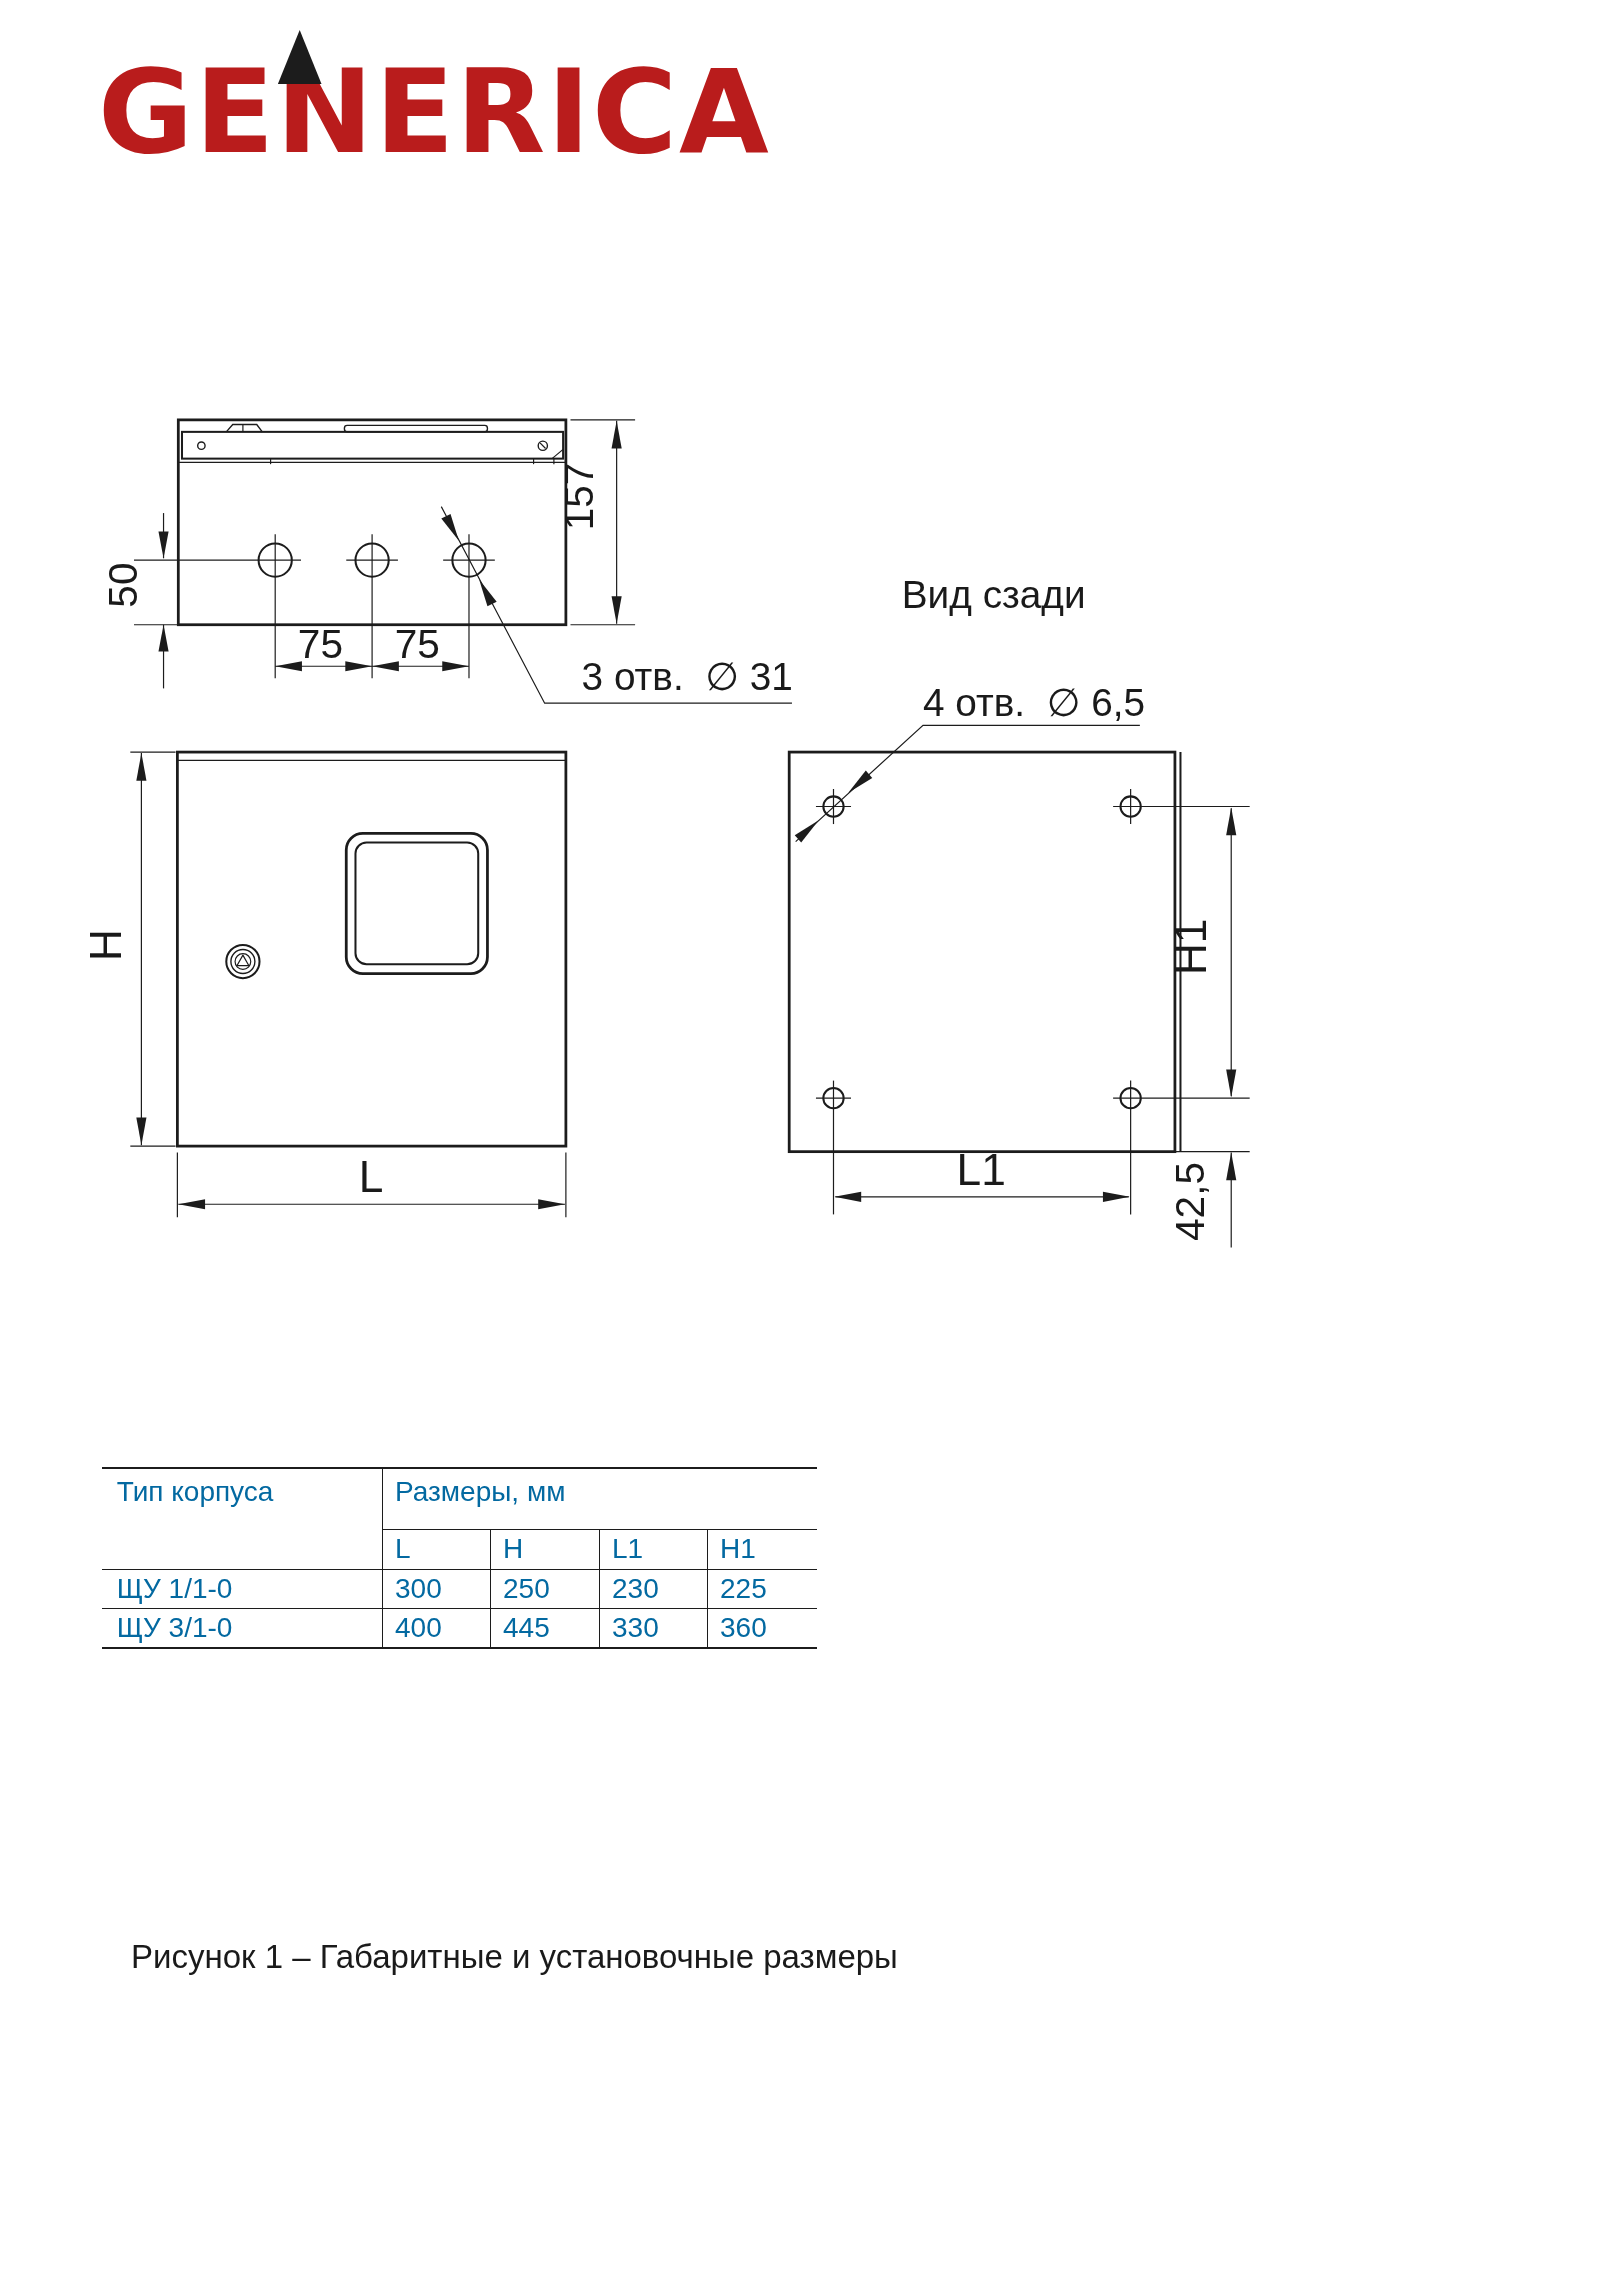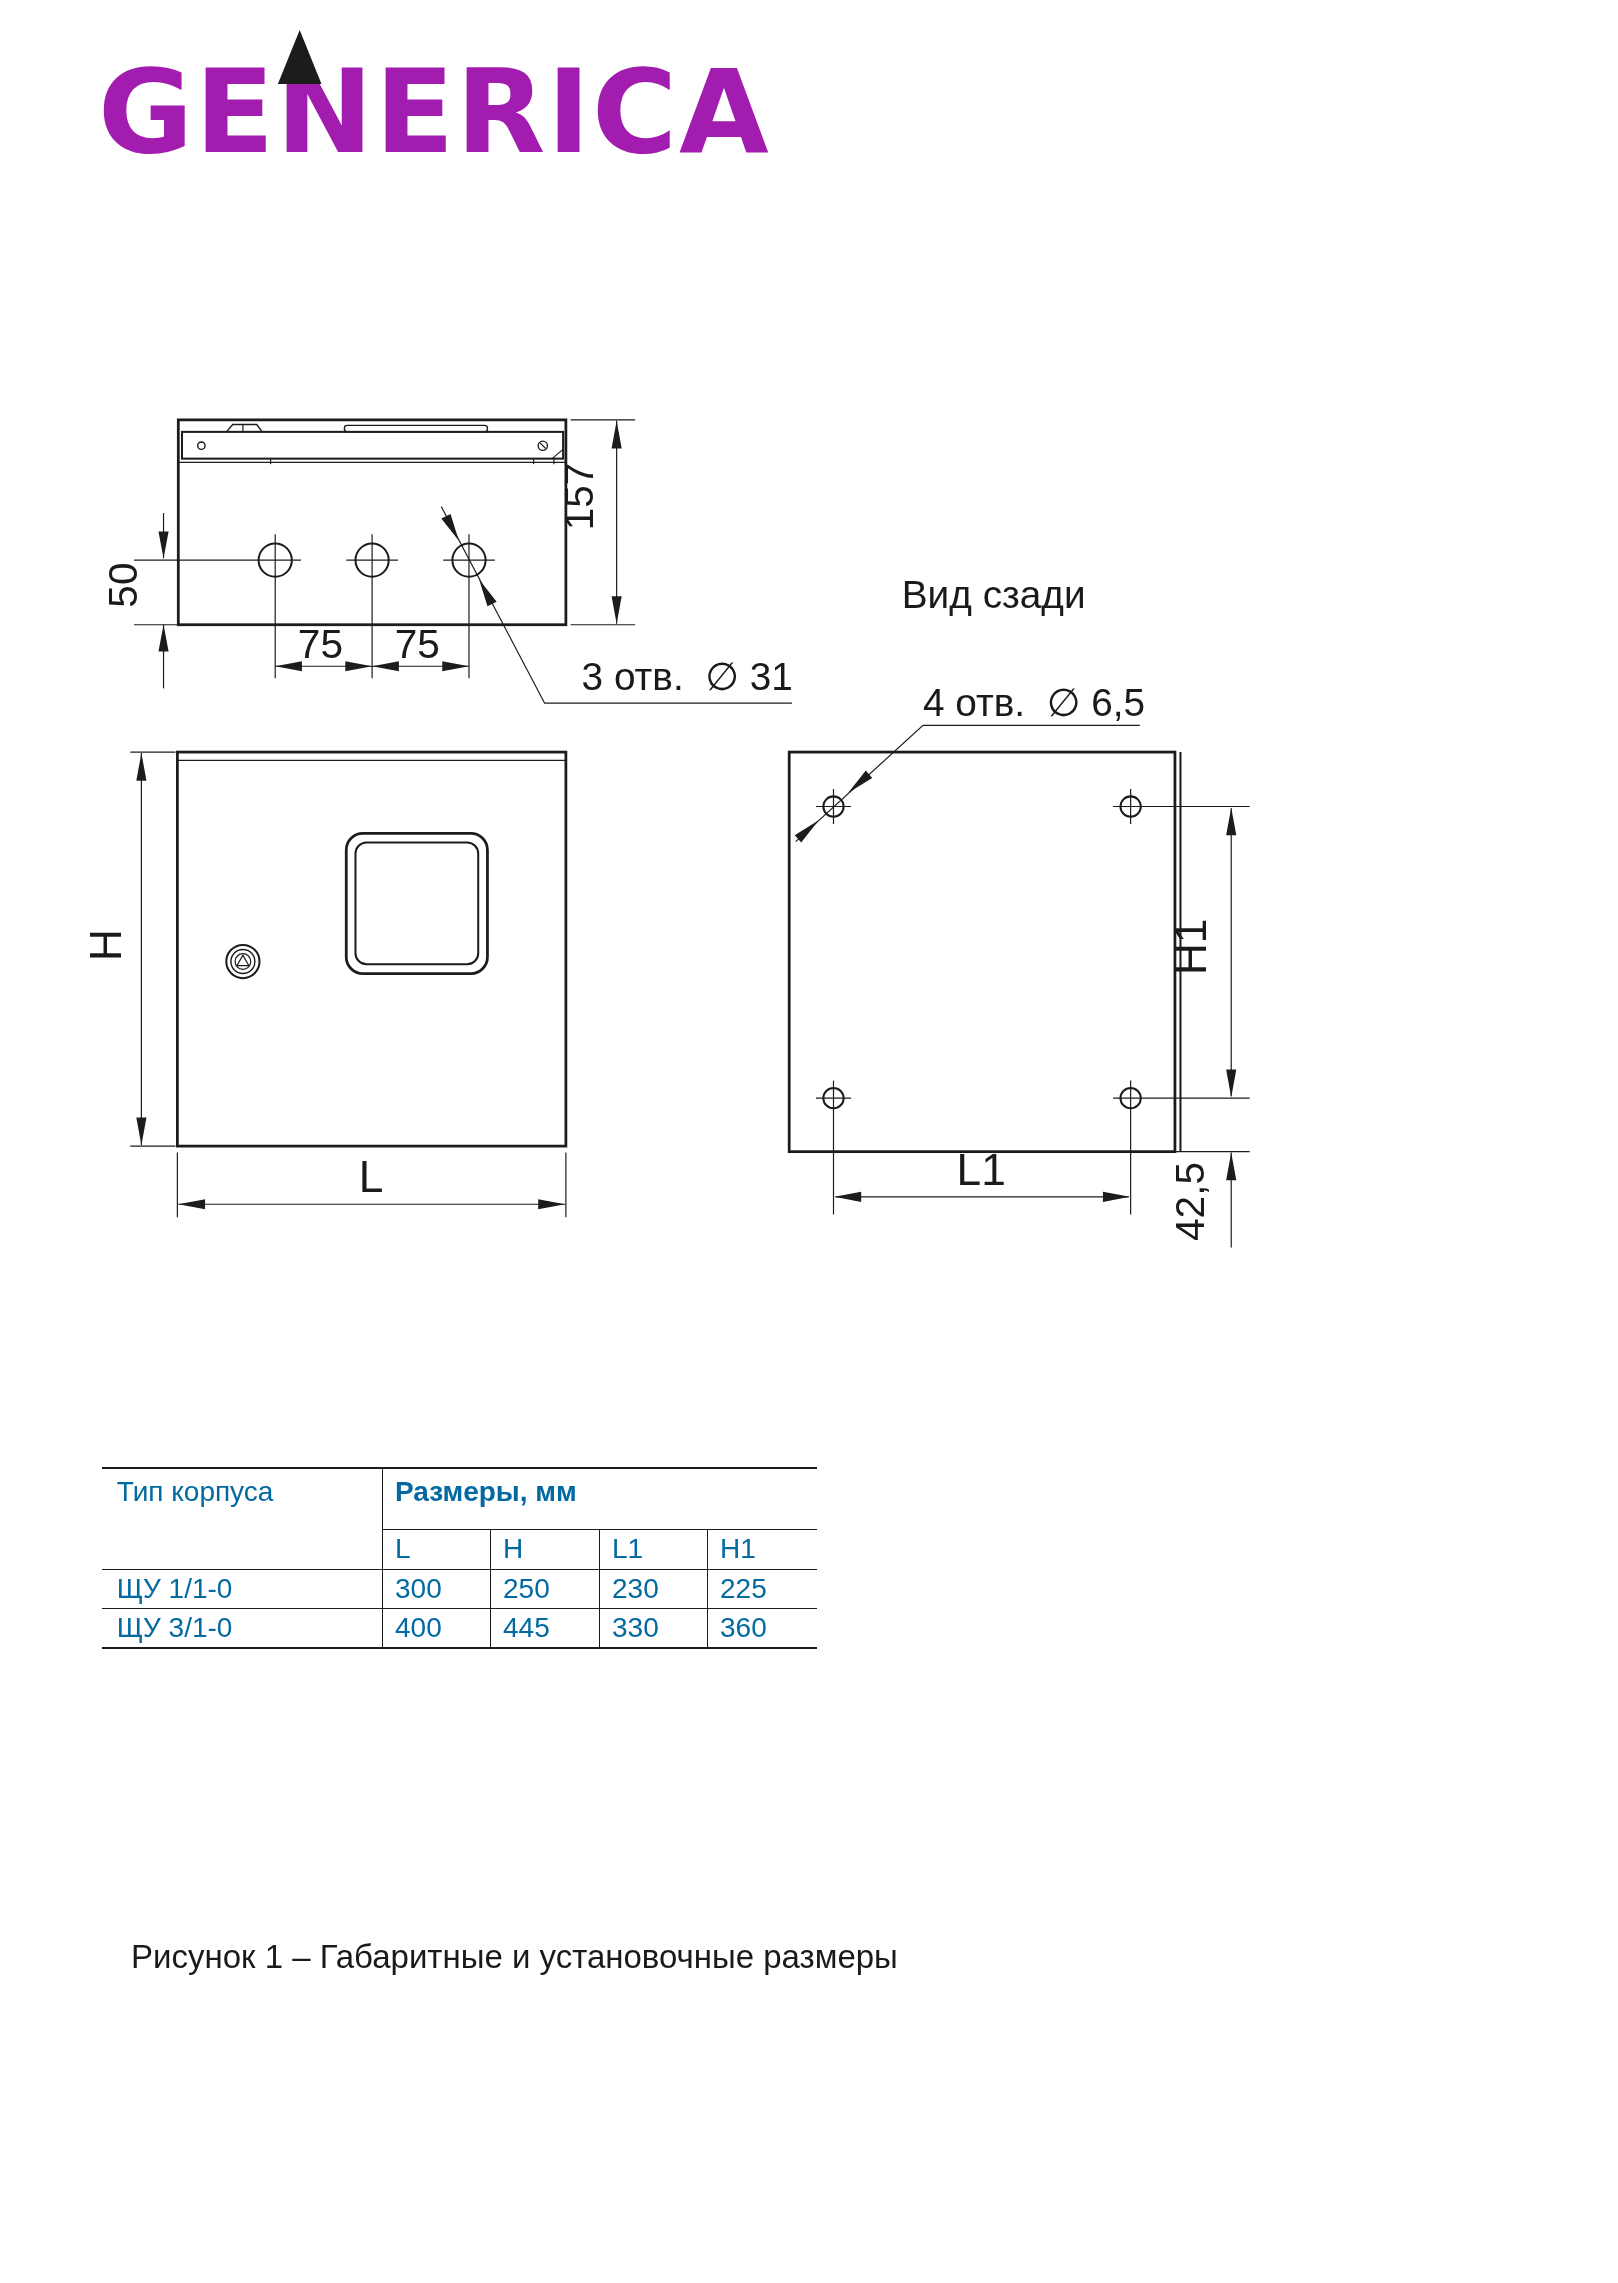--- a/index.html
+++ b/index.html
@@ -1,21 +1,21 @@
 <!DOCTYPE html>
 <html style="font-size:14.8px"><head>
 <meta charset="utf-8">
 <style>
   html,body { margin:0; padding:0; background:#ffffff; }
   body { width:1619px; height:2283px; position:relative; overflow:hidden;
          font-family:"Liberation Sans", sans-serif; color:#1a1a1a; }
 
   
   .logo { position:absolute; left:98px; top:54px; font-family:"DejaVu Sans", sans-serif;
-          font-weight:bold; font-size:116px; line-height:1; letter-spacing:1.8px; color:#a21caf;
+          font-weight:bold; font-size:116px; line-height:1; letter-spacing:1.8px; color:#b91c1c;
           white-space:nowrap; }
   .logo .n-wrap { position:relative; display:inline-block; }
   .logo .spike { position:absolute; left:1.8px; top:-24px; width:52px; height:54px;
                  background:#1c1c1c;
                  clip-path:polygon(0% 100%, 42% 0%, 84% 100%); }
 
   
   svg.drawing { position:absolute; left:0; top:0; }
   .ln  { stroke:#1c1c1c; fill:none; }
   .w3  { stroke-width:3; }
@@ -32,21 +32,21 @@
   .spec-table { position:absolute; left:102px; top:1467px; width:715px;
                 display:grid; grid-template-columns:281px 108px 109px 108px 109px;
                 grid-template-rows:61px 39px 39px 39px;
                 font-size:28px; line-height:1.1; color:#0369a1;
                 border-top:2.3px solid #1c1c1c; border-bottom:2.3px solid #1c1c1c; }
   .spec-table > div { box-sizing:border-box; }
   .bR { border-right:1.8px solid #1c1c1c; }
   .bT { border-top:1.8px solid #1c1c1c; }
   .bB { border-bottom:1.8px solid #1c1c1c; }
   .c-type { grid-column:1; grid-row:1/3; padding:8.3px 0 0 14.8px; }
-  .c-dims { grid-column:2/6; grid-row:1; padding:8.3px 0 0 12px;font-weight:bold; }
+  .c-dims { grid-column:2/6; grid-row:1; padding:8.3px 0 0 12px; }
   .c-sub  { grid-row:2; display:flex; align-items:center; padding-left:12px; }
   .c-cell { display:flex; align-items:center; padding-left:14.8px; }
   .c-data { display:flex; align-items:center; padding-left:12px; }
 
   
   .caption { position:absolute; left:131px; top:1938px; font-size:33px; color:#1a1a1a; }
 </style>
 </head>
 <body>
 

